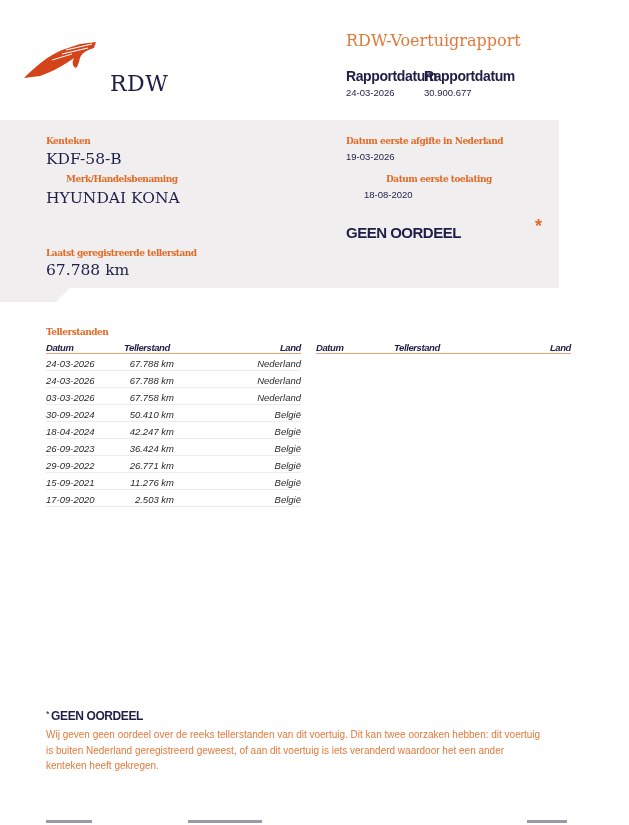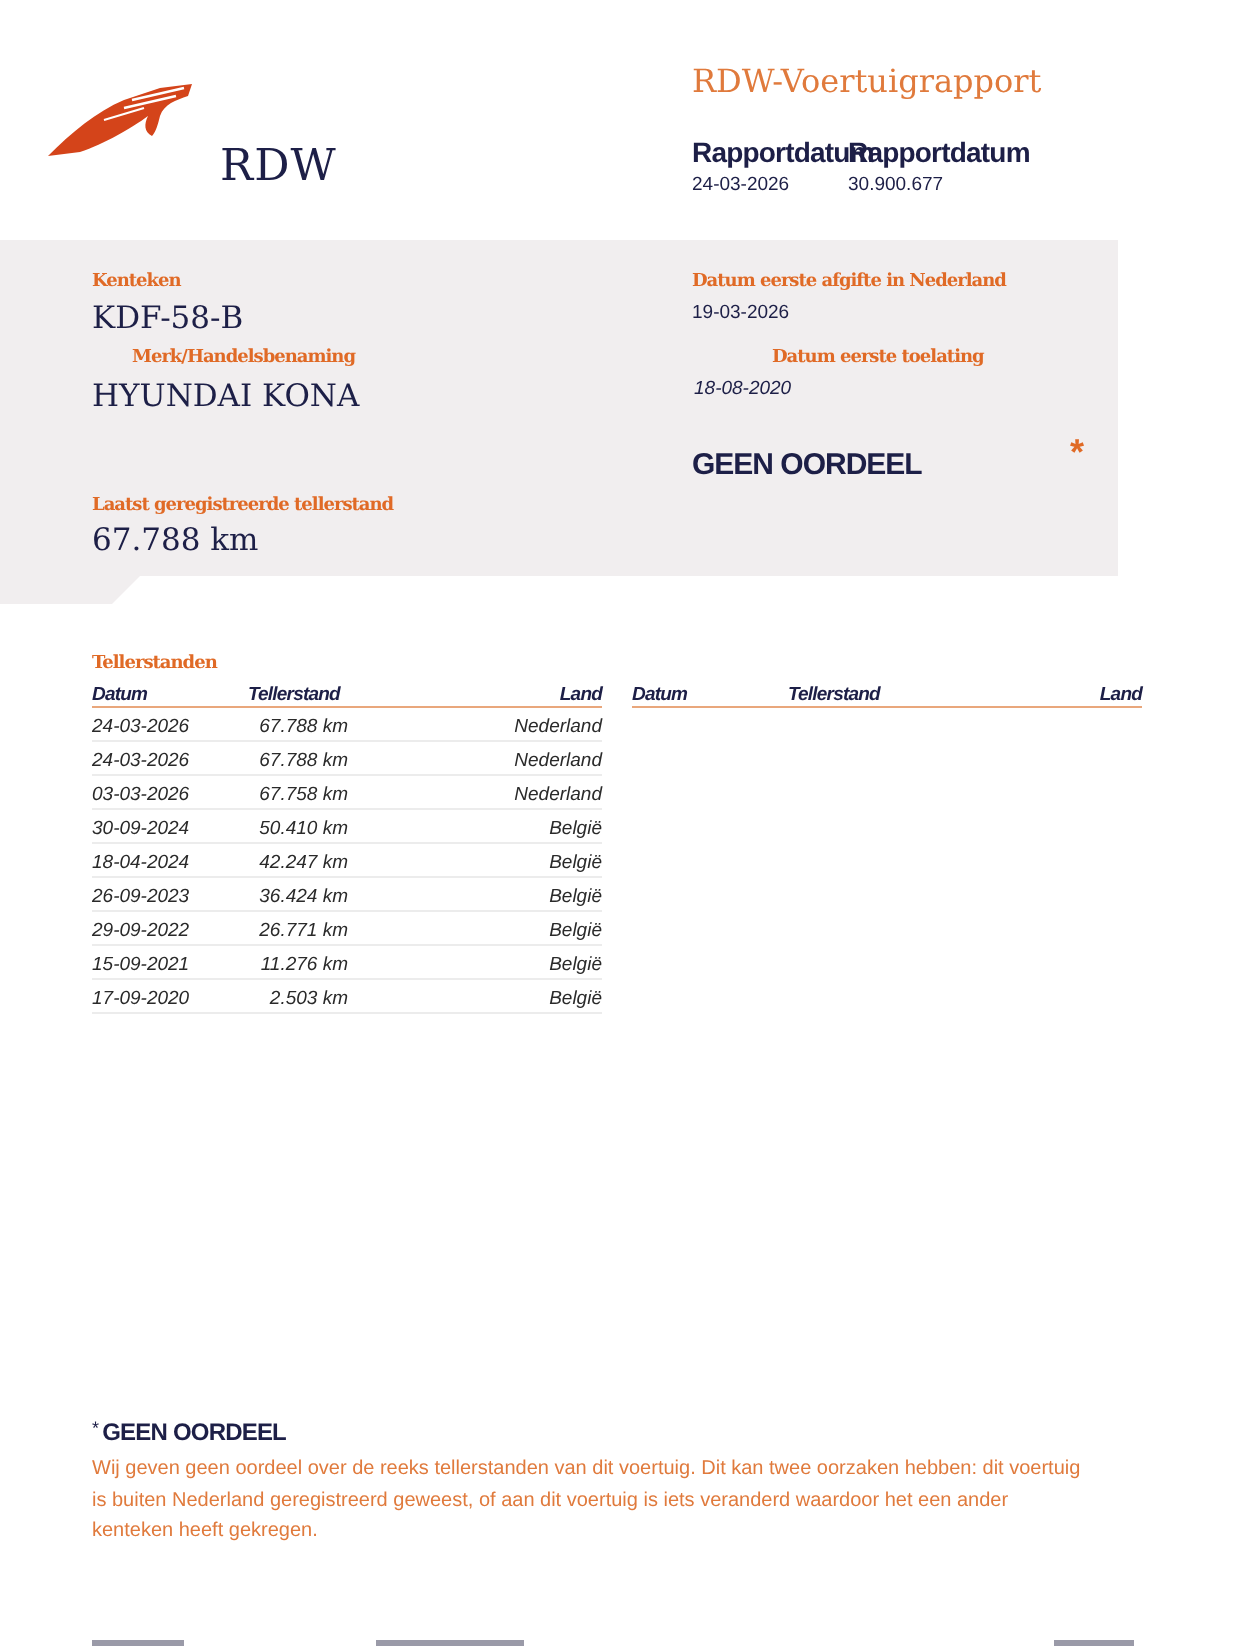--- a/index.html
+++ b/index.html
@@ -67,21 +67,21 @@
 <div class="lbl" style="left:46px; top:136px;">Kenteken</div>
 <div class="big" style="left:46px; top:150px;">KDF-58-B</div>
 <div class="lbl" style="left:46px; top:174px;margin-left:20px;">Merk/Handelsbenaming</div>
 <div class="big" style="left:46px; top:189px;">HYUNDAI KONA</div>
 <div class="lbl" style="left:46px; top:248px;">Laatst geregistreerde tellerstand</div>
 <div class="big" style="left:46px; top:261px;">67.788 km</div>
 
 <div class="lbl" style="left:346px; top:136px;">Datum eerste afgifte in Nederland</div>
 <div class="small-val" style="left:346px; top:151px;">19-03-2026</div>
 <div class="lbl" style="left:346px; top:174px;margin-left:40px;">Datum eerste toelating</div>
-<div class="small-val" style="left:347px; top:189px;font-style:italic;">18-08-2020</div>
+<div class="small-val" style="left:364px; top:189px;">18-08-2020</div>
 
 <div class="verdict">GEEN OORDEEL</div>
 <div class="asterisk">*</div>
 
 <div class="table-title">Tellerstanden</div>
 
 <div class="tbl" style="left:46px;">
   <div class="tbl-head">
     <span class="th col-date">Datum</span>
     <span class="th" style="left:78px;">Tellerstand</span>

